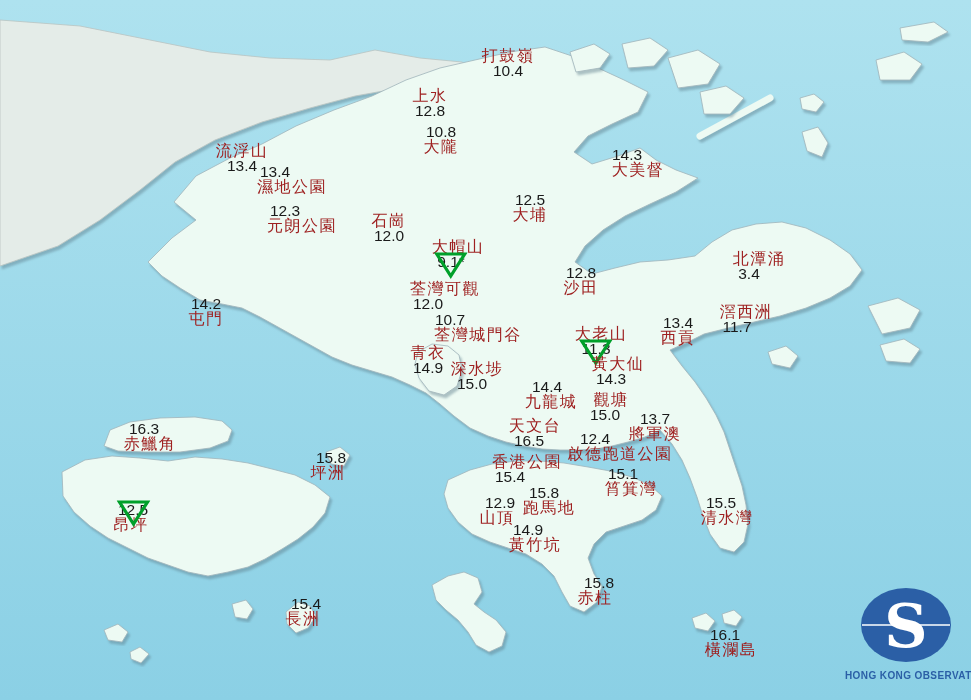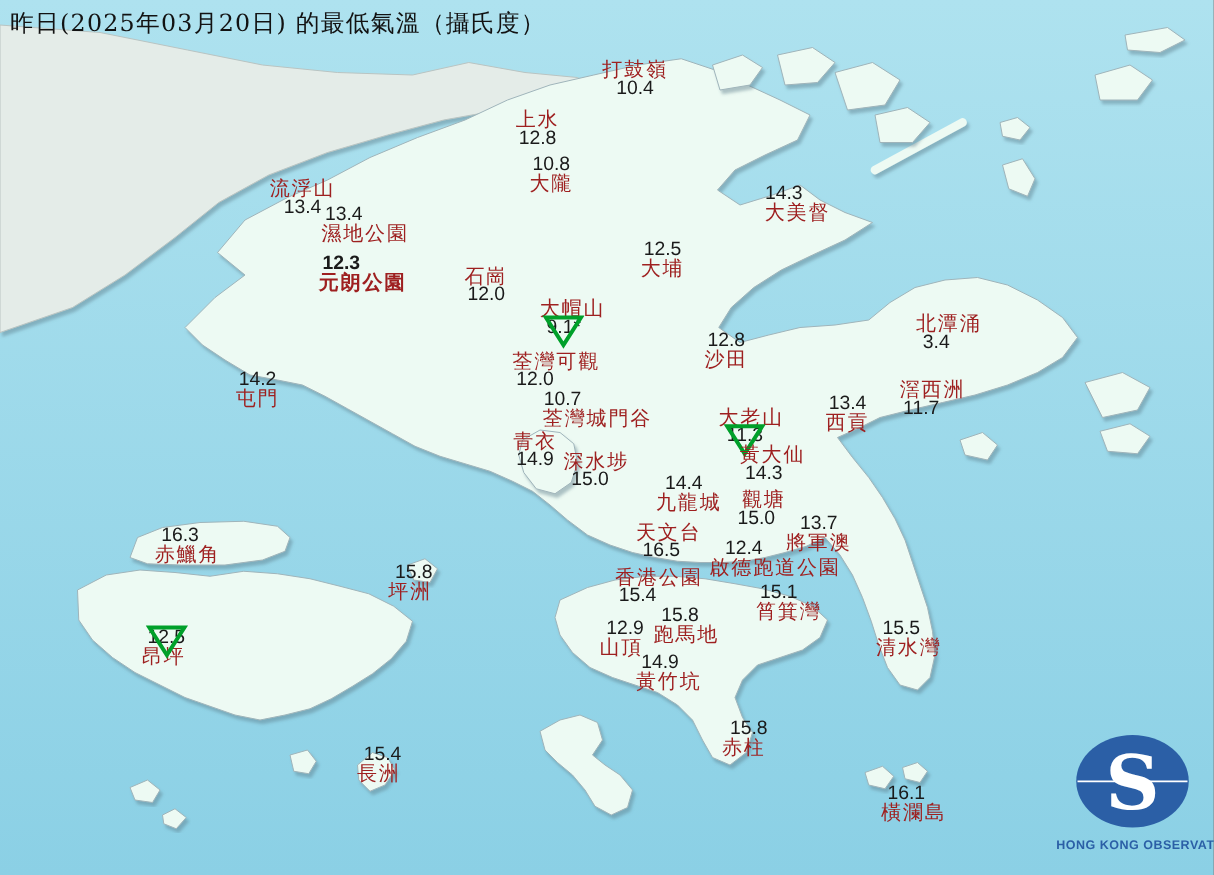--- a/index.html
+++ b/index.html
@@ -108,21 +108,21 @@
         <span class="s-name">大美督</span>
       </div>
       <div class="station" style="left: 242px; top: 143px;">
         <span class="s-name">流浮山</span>
         <span class="s-value">13.4</span>
       </div>
       <div class="station" style="left: 292px; top: 164px;">
         <span class="s-value" style="left: -17px;">13.4</span>
         <span class="s-name">濕地公園</span>
       </div>
-      <div class="station" style="left: 290px; top: 203px; font-weight: bold;">
+      <div class="station" style="left: 302px; top: 203px;">
         <span class="s-value" style="left: -17px;">12.3</span>
         <span class="s-name">元朗公園</span>
       </div>
       <div class="station" style="left: 389px; top: 197px; margin-top: 16px;">
         <span class="s-name">石崗</span>
         <span class="s-value">12.0</span>
       </div>
       <div class="station" style="left: 530px; top: 192px;">
         <span class="s-value">12.5</span>
         <span class="s-name">大埔</span>
@@ -247,21 +247,20 @@
       <div class="station" style="left: 727px; top: 495px;">
         <span class="s-value" style="left: -6px;">15.5</span>
         <span class="s-name">清水灣</span>
       </div>
       <div class="station" style="left: 731px; top: 627px;">
         <span class="s-value" style="left: -6px;">16.1</span>
         <span class="s-name">橫瀾島</span>
       </div>
     </div>
 
-  <div id="page-title">昨日(2025年03月20日) 的最低氣溫（攝氏度）</div>
 
   <div id="logo">
     <svg width="122" height="80" viewBox="0 0 122 80">
       <ellipse cx="61" cy="40" rx="45" ry="37" fill="var(--logo)"></ellipse>
       <line x1="17" y1="40" x2="105" y2="40" stroke="#ffffff" stroke-width="1.4"></line>
       <text x="61" y="62" text-anchor="middle" font-family="DejaVu Serif, Liberation Serif, serif" font-size="60" font-weight="bold" fill="#ffffff">S</text>
     </svg>
     <div id="logo-en">HONG KONG OBSERVATORY</div>
   </div>
 

